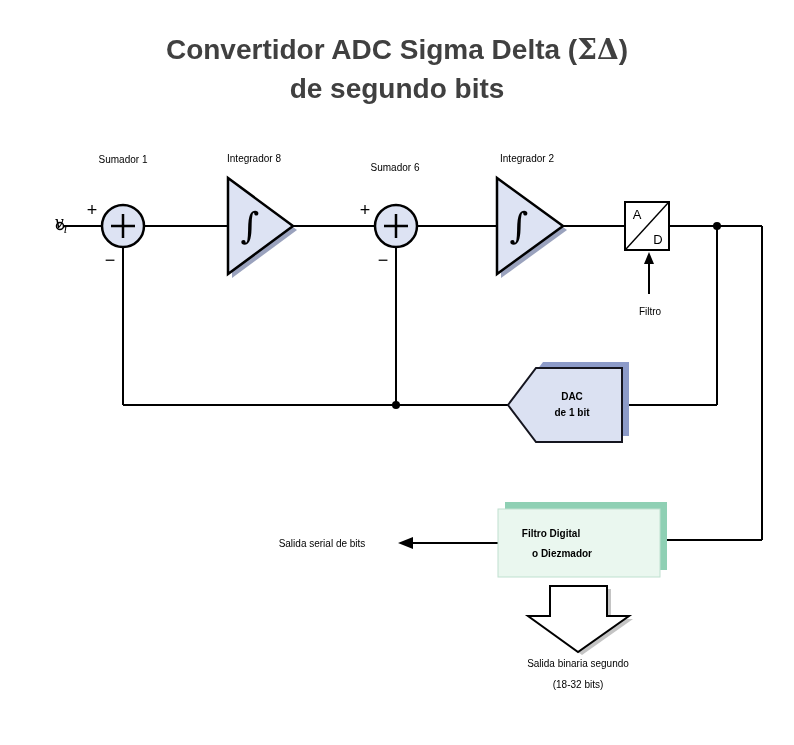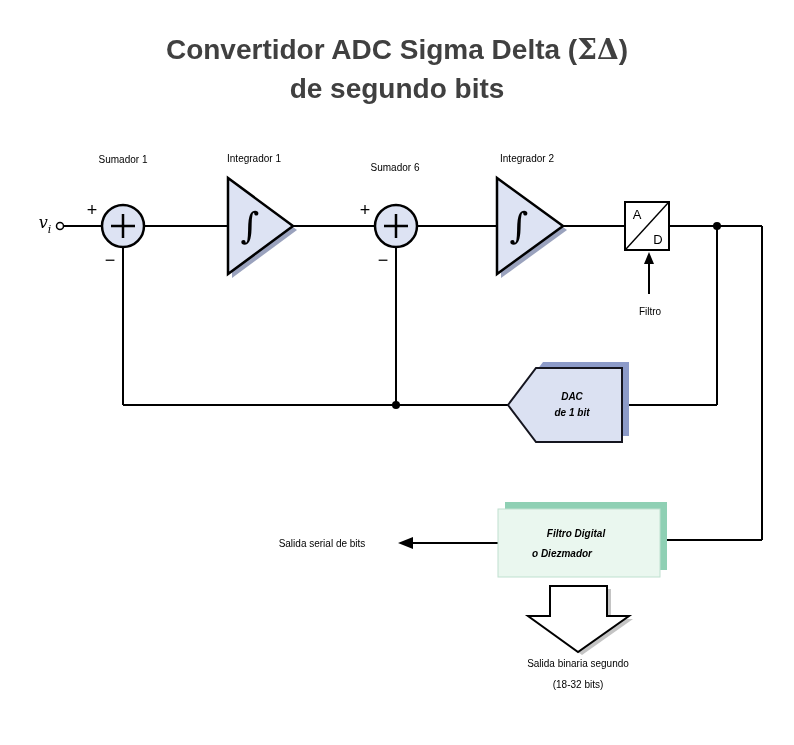--- a/index.html
+++ b/index.html
@@ -14,26 +14,26 @@
     position:absolute; left:0; width:100%; text-align:center;
     font-weight:bold; font-size:28px; color:#404040; white-space:nowrap;
   }
   .title-line .math { font-family:"DejaVu Serif", serif; }
   .c {
     position:absolute; transform:translate(-50%,-50%);
     white-space:nowrap; font-size:10px; line-height:1.1;
   }
   .sign { font-size:18px; }
   .ad-letter { font-size:13px; }
-  .bold { font-weight:bold;font-style:italic; }
+  .bold { font-weight:bold; }
   .integral {
     font-family:"DejaVu Serif", serif; font-size:36px; line-height:1;
   }
   .vi {
-    font-family:"DejaVu Serif", serif; font-style:italic; font-size:16px;
+    font-family:"DejaVu Serif", serif; font-style:italic; font-size:16px;margin-left:16px;
   }
   .vi sub { font-size:11px; font-style:italic; }
 </style>
 </head>
 <body>
 
 <svg width="794" height="745" viewBox="0 0 794 745">
 
   <g stroke="#000000" stroke-width="2" fill="none">
     <line x1="64" y1="226" x2="102" y2="226"></line>
@@ -90,37 +90,37 @@
 
 <div class="title-line" style="top:33px"><span>Convertidor ADC Sigma Delta (</span><span class="math">ΣΔ</span><span>)</span></div>
 <div class="title-line" style="top:73px">de segundo bits</div>
 
 <div class="c vi" style="left:45px; top:225px"><span>v</span><sub>i</sub></div>
 
 <div class="c" style="left:123px; top:159px">Sumador 1</div>
 <div class="c sign" style="left:92px;  top:211px">+</div>
 <div class="c sign" style="left:110px; top:261px">−</div>
 
-<div class="c" style="left:254px; top:158px">Integrador 1</div>
+<div class="c" style="left:254px; top:158px">Integrador 8</div>
 <div class="c integral" style="left:250px; top:226px">∫</div>
 
 <div class="c" style="left:395px; top:167px">Sumador 6</div>
 <div class="c sign" style="left:365px; top:211px">+</div>
 <div class="c sign" style="left:383px; top:261px">−</div>
 
 <div class="c" style="left:527px; top:158px">Integrador 2</div>
 <div class="c integral" style="left:519px; top:226px">∫</div>
 
 <div class="c ad-letter" style="left:637px; top:215px">A</div>
 <div class="c ad-letter" style="left:658px; top:240px">D</div>
 
 <div class="c" style="left:650px; top:311px">Filtro</div>
 
 <div class="c bold" style="left:572px; top:396px">DAC</div>
 <div class="c bold" style="left:572px; top:412px">de 1 bit</div>
 
-<div class="c bold" style="left:576px; top:533px">Filtro Digital</div>
+<div class="c bold" style="left:551px; top:533px">Filtro Digital</div>
 <div class="c bold" style="left:562px; top:553px">o Diezmador</div>
 
 <div class="c" style="left:322px; top:543px">Salida serial de bits</div>
 
 <div class="c" style="left:578px; top:663px">Salida binaria segundo</div>
 <div class="c" style="left:578px; top:684px">(18-32 bits)</div>
 
 </body></html>

